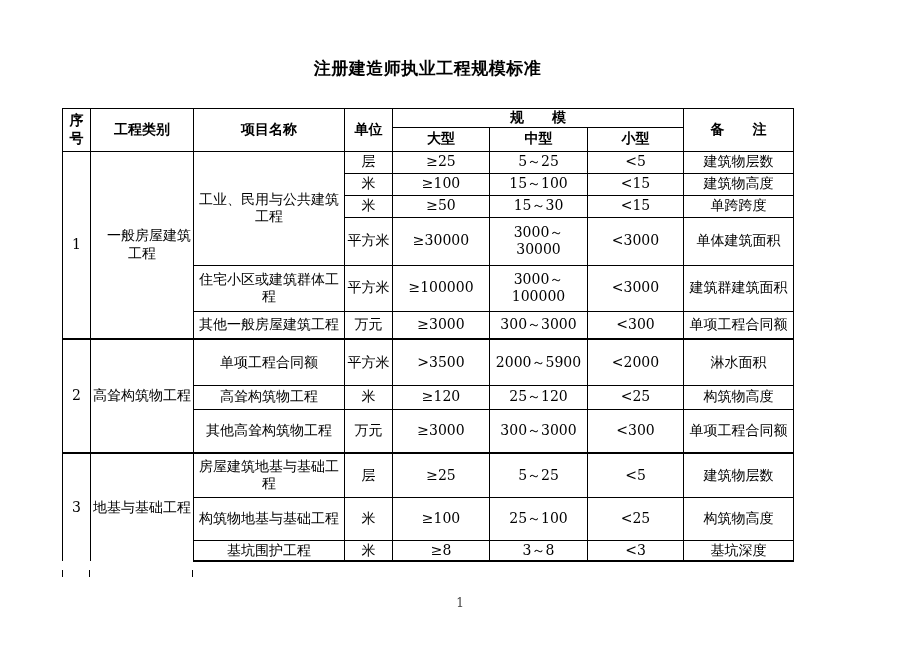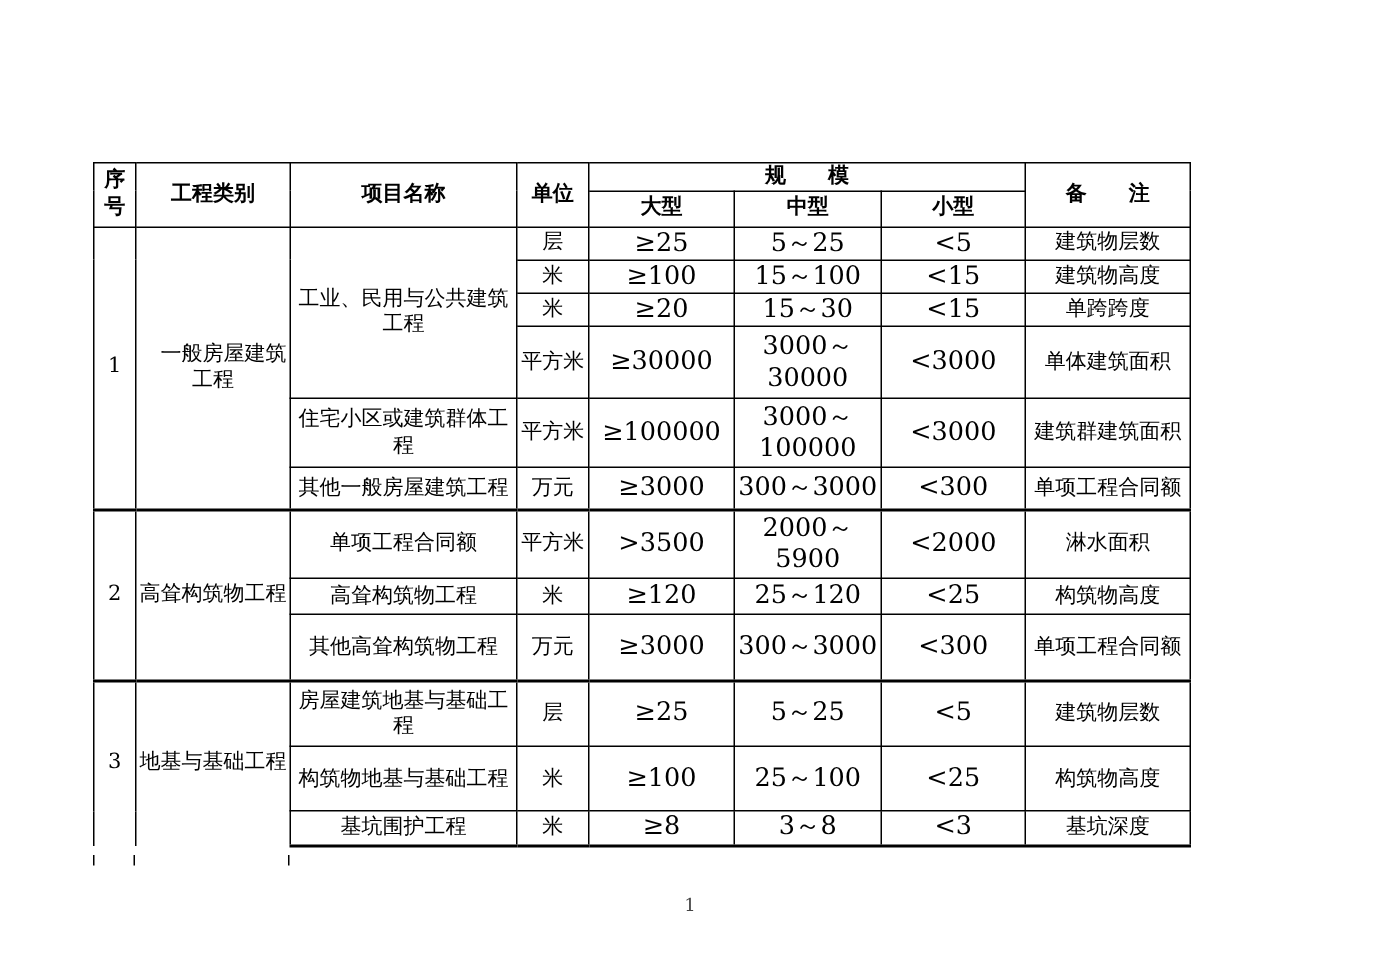--- a/index.html
+++ b/index.html
@@ -30,21 +30,21 @@
     vertical-align:middle;
     padding:0 2px;
     line-height:1.25;
     overflow:hidden;
   }
   td.hdr{font-weight:bold;padding:0 1px;}
   td.project{text-align:left;padding:0 6px;}
   td.category{text-align:left;padding:0 5px;margin-top:48px;}
   td.remark{text-align:left;padding:0 6px;}
   td.unit{padding:0 4px;}
-  td.num{font-size:17px;padding:0 2px;}
+  td.num{font-size:14px;padding:0 2px;}
   
   tr.h-a{height:16px;} tr.h-b{height:24px;}
   tr.r22{height:22px;} tr.r48{height:48px;} tr.r46{height:46px;}
   tr.r40{height:28px;} tr.r24{height:24px;} tr.r44{height:44px;}
   tr.r43{height:43px;} tr.r21{height:21px;padding-left:28px;}
   
   tr.sec-top td{border-top-width:2px;}
   tr.last td{border-bottom-width:2px;}
   
   td.cut{border-bottom:none !important;vertical-align:bottom;}
@@ -53,20 +53,21 @@
   .stub{position:absolute;top:570px;width:1px;height:7px;background:#000;}
   .page-number{
     position:absolute;left:0;top:596px;width:920px;
     text-align:center;font-size:12px;color:#444;
   }
 </style>
 </head>
 <body>
 
 <div class="title-block">
+  <div class="doc-title">注册建造师执业工程规模标准</div>
 </div>
 
 <table class="std">
   <colgroup>
     <col style="width:28px">
       <col style="width:103px">
       <col style="width:151px">
       <col style="width:48px">
     <col style="width:97px">
       <col style="width:98px">
@@ -101,21 +102,21 @@
     </tr>
     <tr class="r22">
       <td class="unit">米</td>
       <td class="num">≥100</td>
       <td class="num">15～100</td>
       <td class="num">&lt;15</td>
       <td class="remark">建筑物高度</td>
     </tr>
     <tr class="r22">
       <td class="unit">米</td>
-      <td class="num">≥20</td>
+      <td class="num">≥50</td>
       <td class="num">15～30</td>
       <td class="num">&lt;15</td>
       <td class="remark">单跨跨度</td>
     </tr>
     <tr class="r48">
       <td class="unit">平方米</td>
       <td class="num">≥30000</td>
       <td class="num">3000～30000</td>
       <td class="num">&lt;3000</td>
       <td class="remark">单体建筑面积</td>

